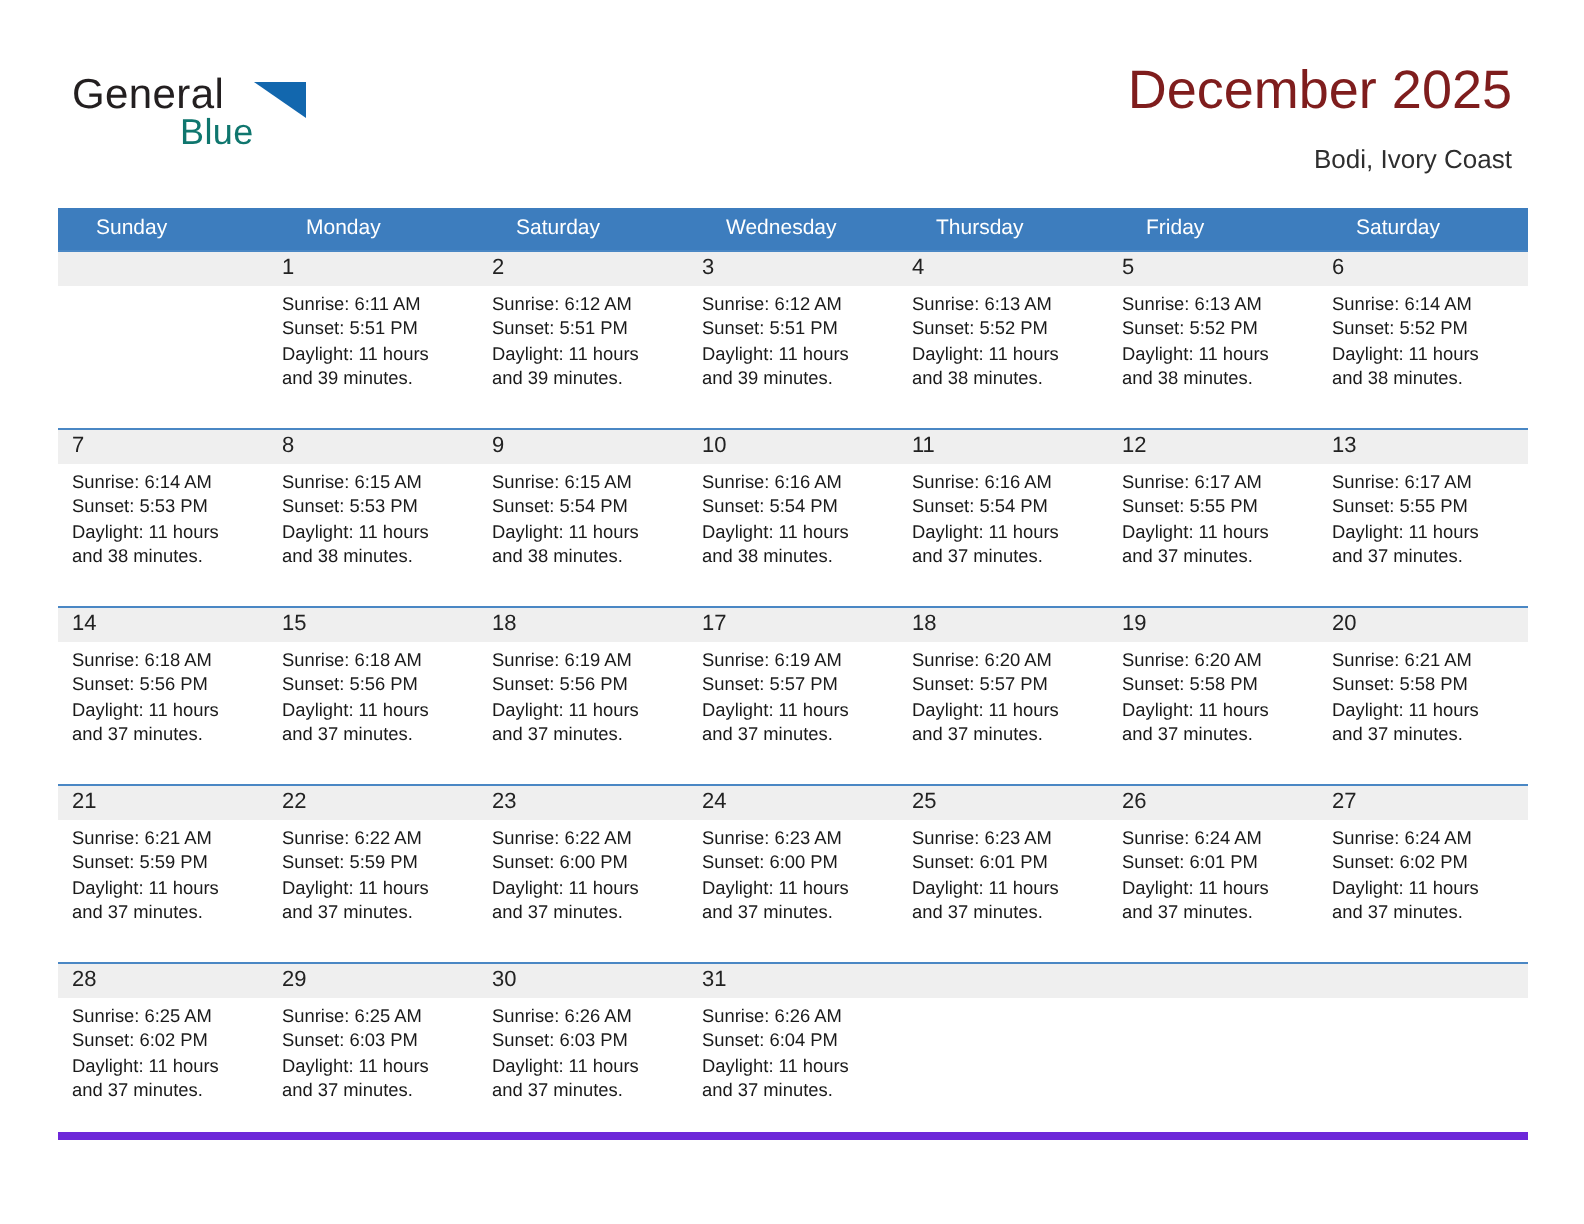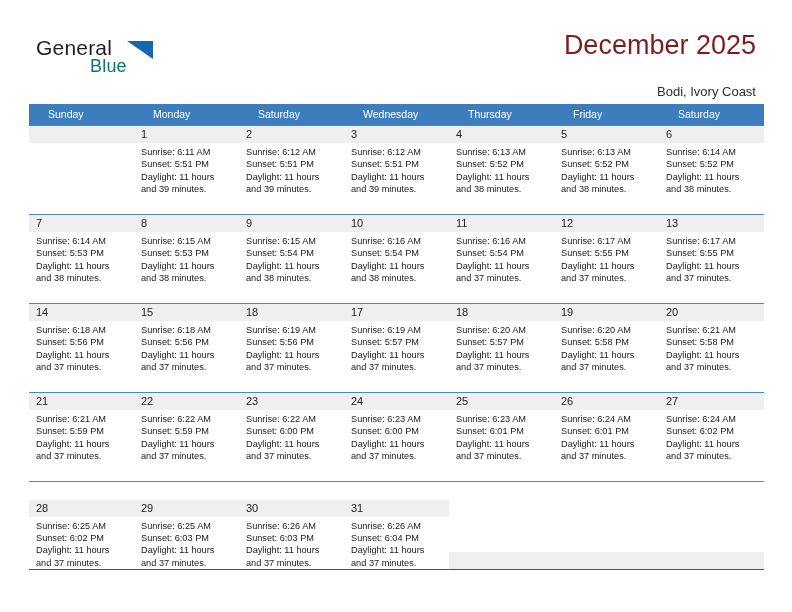--- a/index.html
+++ b/index.html
@@ -74,21 +74,21 @@
     font-size: 27px;
     color: #7f1d1d;
     font-weight: normal;
     line-height: 34px;
     white-space: nowrap;
   }
   .location {
     font-size: 13px;
     color: #2e2e2e;
     line-height: 20px;
-    margin-top: 20px;
+    margin-top: 8px;
     white-space: nowrap;
   }
 
   
   .calendar {
     position: absolute;
     left: 29px;
     top: 104px;
     width: 735px;
   }
@@ -106,22 +106,21 @@
     box-sizing: border-box;
     white-space: nowrap;
   }
   .week {
     display: flex;
     border-top: 1px solid #4a87c4;
     height: 89px;
     box-sizing: border-box;
   }
   .week.last {
-    border-bottom: 1px solid #6d28d9;
-    align-items: flex-end;
+    border-bottom: 4px solid #6d28d9;
   }
   .cell {
     flex: 1 1 0;
     box-sizing: border-box;
     position: relative;
     background: #ffffff;
   }
   .cell .daynum-strip {
     height: 17px;
     background: #efefef;

